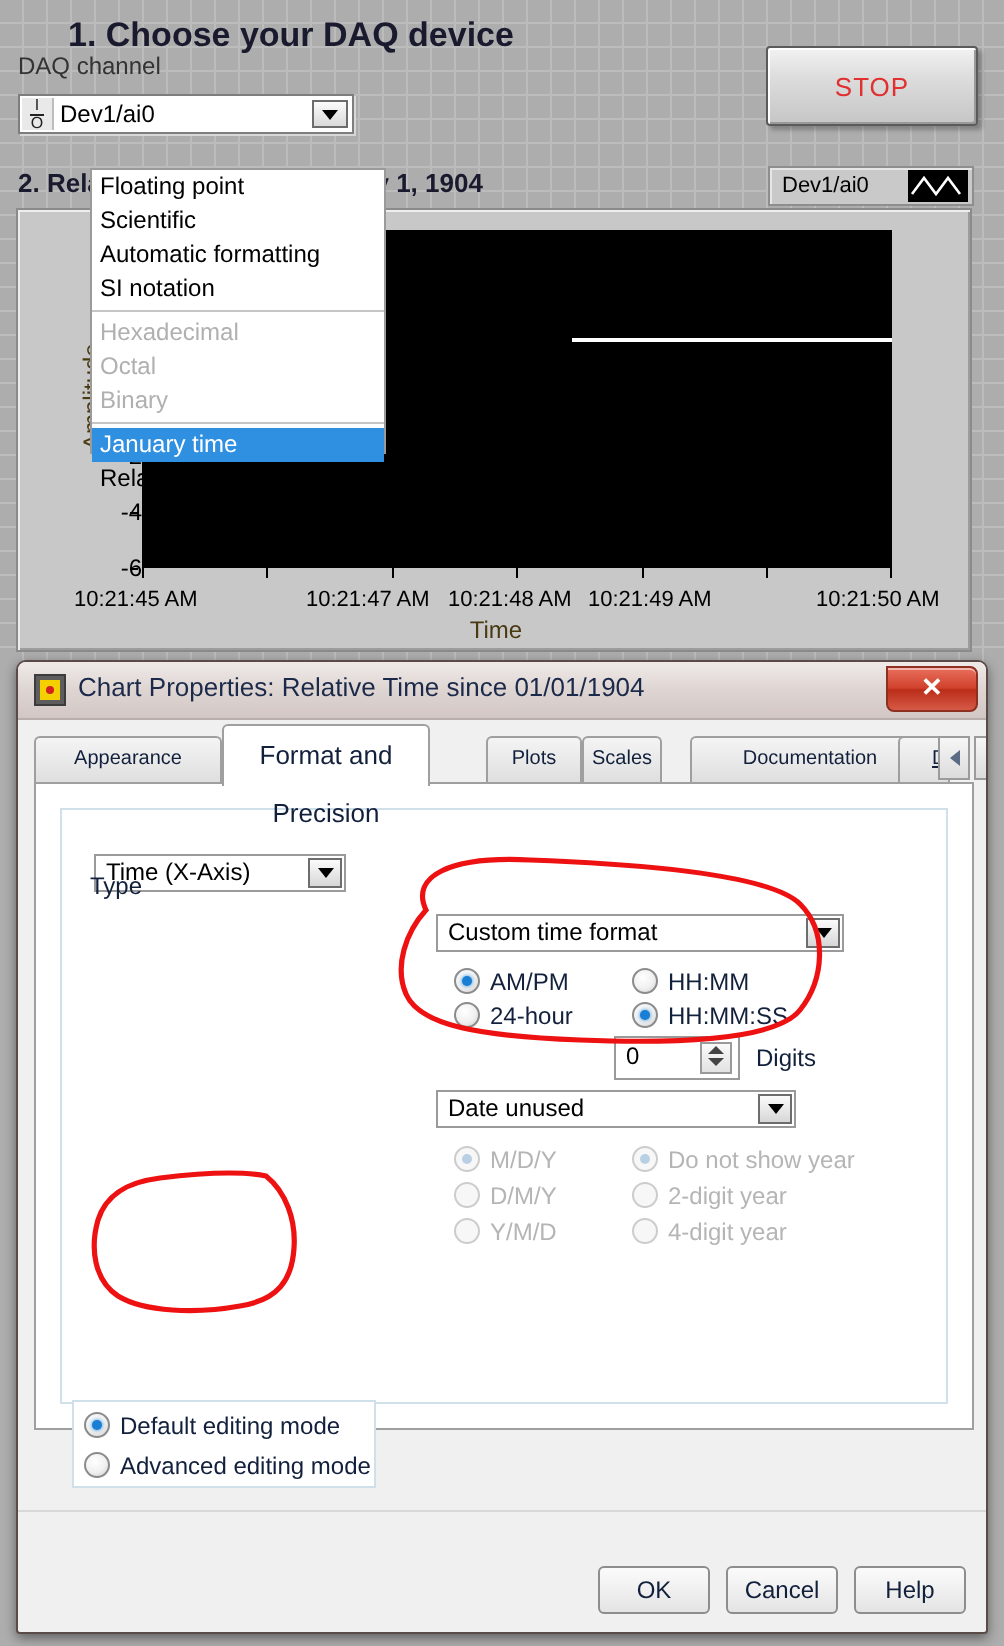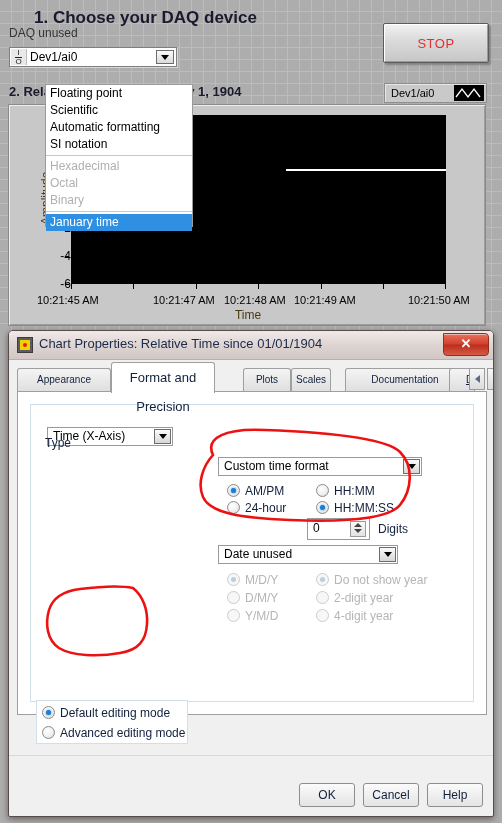--- a/index.html
+++ b/index.html
@@ -193,21 +193,21 @@
   }
   #dlgfooterline{position:absolute;left:9px;top:755px;width:484px;height:1px;background:#d8d8d8;}
   #annotations{position:absolute;left:0;top:0;width:502px;height:823px;pointer-events:none;}
 </style>
 </head>
 <body>
 
 <div id="panel">
 
   <div class="hdr1">1. Choose your DAQ device</div>
-  <div class="hdr-sub">DAQ unused</div>
+  <div class="hdr-sub">DAQ channel</div>
 
   <div id="daqcombo">
     <div class="io">
       <i>I</i>
         <div class="bar"></div>
         <i>O</i>
     </div>
     <div class="val">Dev1/ai0</div>
     <div class="arrow">
         <div class="tri-dn"></div>
@@ -329,20 +329,21 @@
   <div class="li">Floating point</div>
   <div class="li">Scientific</div>
   <div class="li">Automatic formatting</div>
   <div class="li">SI notation</div>
   <div class="lisep"></div>
   <div class="li dis">Hexadecimal</div>
   <div class="li dis">Octal</div>
   <div class="li dis">Binary</div>
   <div class="lisep"></div>
   <div class="li sel">January time</div>
+  <div class="li">Relative time</div>
 </div>
 
 <div class="combo" style="position:absolute;left:218px;top:457px;width:204px;">
   <span class="txt">Custom time format</span>
   <span class="btn">
       <div class="tri-dn"></div>
     </span>
 </div>
 
 <div class="radio on" style="position:absolute;left:227px;top:484px;">

